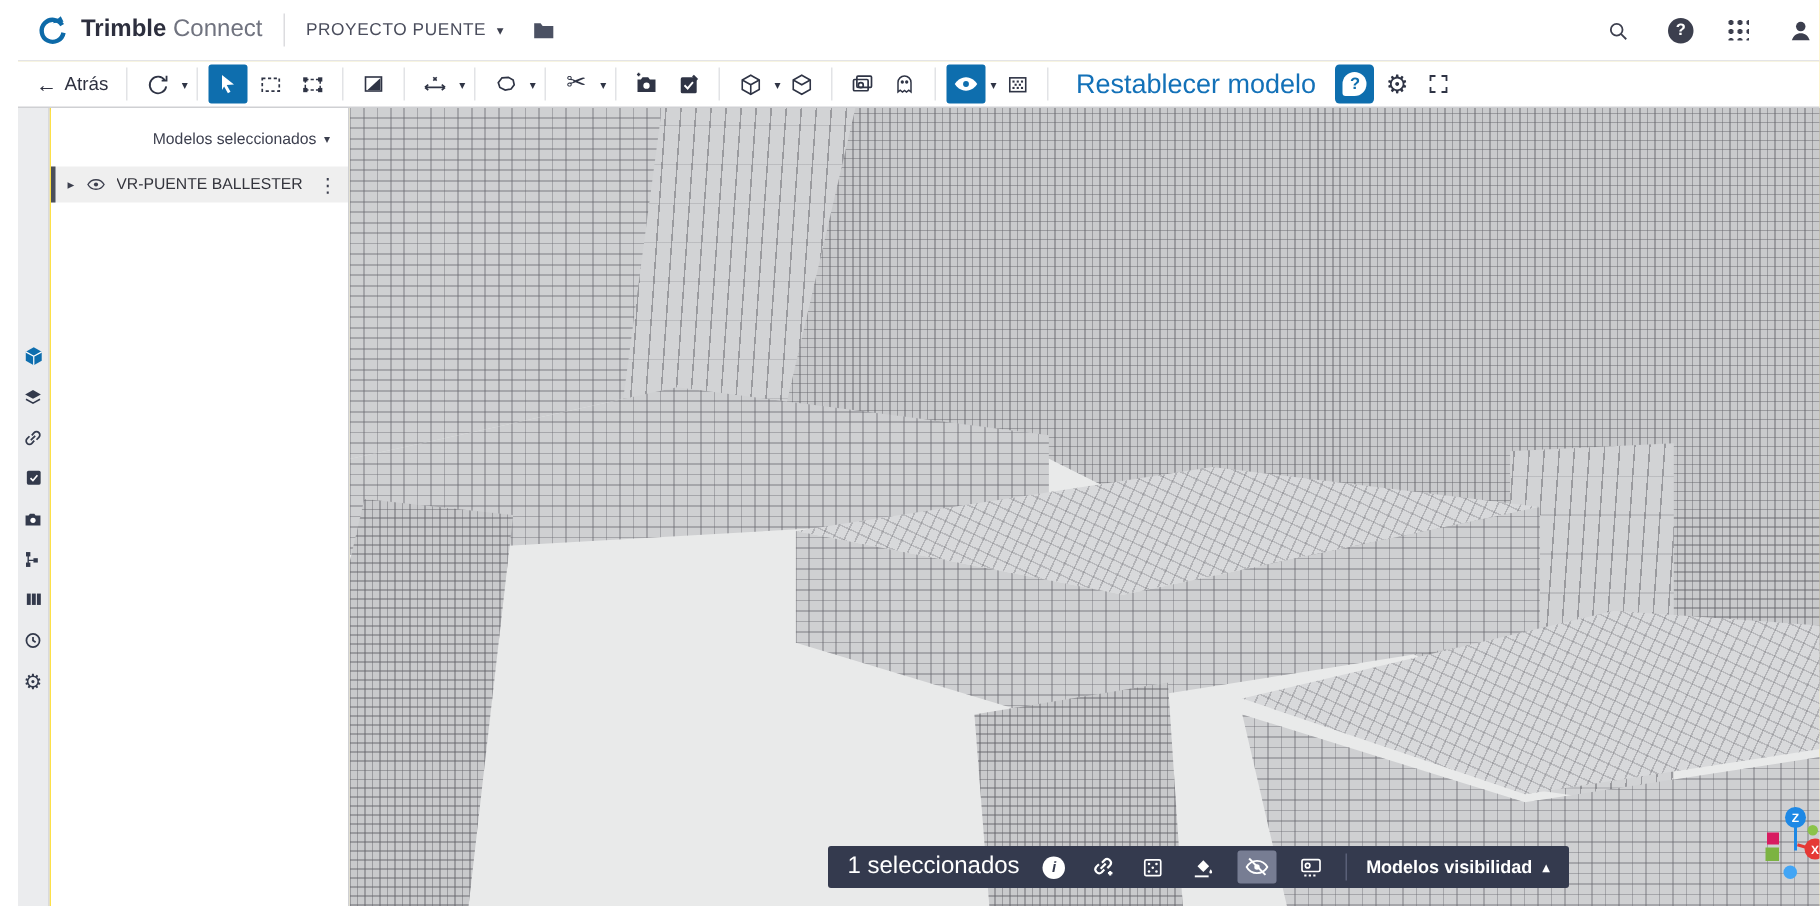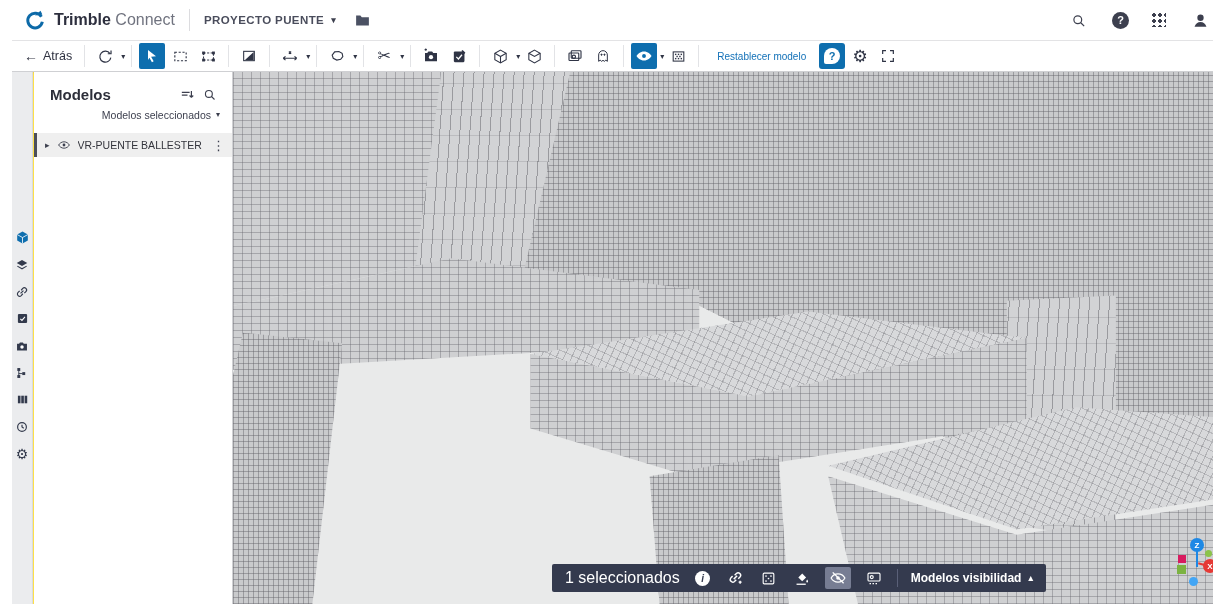--- a/index.html
+++ b/index.html
@@ -8,21 +8,21 @@
        -webkit-font-smoothing:antialiased;}
   
   .topbar{position:absolute;left:0;top:0;width:100%;height:40px;background:#fff;
           border-bottom:1px solid #e4e4e6;display:flex;align-items:center;}
   .logo{margin-left:12px;display:flex;align-items:center;}
   .brand{margin-left:8px;font-size:16px;}
   .brand b{color:#2d2f3e;font-weight:700;}
   .brand span{color:#70737f;font-weight:400;}
   .vdiv{width:1px;height:22px;background:#dcdcdf;margin:0 14px;}
   .project{display:flex;align-items:center;gap:7px;font-size:11.5px;letter-spacing:.4px;
-           color:#4a4d5c;cursor:pointer;font-weight:bold;}
+           color:#4a4d5c;cursor:pointer;}
   .caret{font-size:9px;color:#3c3f4e;line-height:1;}
   .folder{margin-left:18px;display:flex;cursor:pointer;}
   .topbar-right{position:absolute;right:14px;top:0;height:40px;display:flex;align-items:center;gap:23px;}
   .circle-help{width:17px;height:17px;border-radius:50%;background:#3c3f4e;color:#fff;
                font-size:11px;font-weight:700;display:flex;align-items:center;justify-content:center;}
   .appgrid{width:14px;height:14px;
            background-image:radial-gradient(circle,#3c3f4e 1.7px,transparent 1.9px);
            background-size:6px 6px;background-position:-1px -1px;}
   
   .toolbar{position:absolute;left:0;top:41px;width:100%;height:31px;background:#fff;
@@ -31,21 +31,21 @@
   .tbtn{min-width:26px;height:26px;display:flex;align-items:center;justify-content:center;
         border-radius:2px;cursor:pointer;margin:0 1px;}
   .tbtn.active{background:#0e6eae;}
   .tbtn svg{display:block;}
   .tdiv{width:1px;height:22px;background:#e2e3e6;margin:0 6px;}
   .back{display:flex;align-items:center;gap:5px;font-size:12.5px;color:#2e3140;
         padding:0 6px;cursor:pointer;}
   .back .arr{font-size:14px;line-height:1;}
   .smallcaret{font-size:8px;color:#2f3445;margin-left:2px;cursor:pointer;}
   .glyphicon{font-size:16px;color:#2f3445;line-height:1;}
-  .resetlink{font-size:10px;color:#1371b8;margin:0 12px;cursor:pointer;white-space:nowrap;}
+  .resetlink{font-size:18px;color:#1371b8;margin:0 12px;cursor:pointer;white-space:nowrap;}
   .helpbtn{background:#0e6eae;border-radius:3px;}
   .qbubble{width:16px;height:16px;border-radius:50% 50% 50% 2px;background:#fff;color:#0e6eae;
            font-size:11px;font-weight:700;display:flex;align-items:center;justify-content:center;}
   
   .rail{position:absolute;left:0;top:72px;width:21px;height:532px;background:#ebecee;
         border-right:1px solid #d9dadd;display:flex;flex-direction:column;align-items:center;
         padding-top:158px;box-sizing:border-box;gap:12px;}
   .rail .ric{width:15px;height:15px;display:flex;align-items:center;justify-content:center;cursor:pointer;}
   .rail .glyphicon{font-size:14px;}
   
@@ -370,34 +370,20 @@
           <path d="M12 8v4l3 2"></path>
         </svg>
     </div>
     <div class="ric">
       <span class="glyphicon" style="color:#333a4c">⚙</span>
     </div>
   </div>
 
   <div class="panel">
     <div class="panel-head">
-      <div class="phrow">
-        <div class="ptitle">Modelos</div>
-        <div class="picon">
-          <svg width="17" height="17" viewBox="0 0 24 24" stroke="#3c3f4e" stroke-width="1.7" fill="none">
-              <path d="M4 9h11M4 13h8M17.5 7v9m0 0l-2.6-2.6m2.6 2.6l2.6-2.6"></path>
-            </svg>
-        </div>
-        <div class="picon">
-          <svg width="15" height="15" viewBox="0 0 24 24" fill="none" stroke="#3c3f4e" stroke-width="1.8">
-              <circle cx="11" cy="11" r="5.5"></circle>
-              <path d="M15.2 15.2L20 20"></path>
-            </svg>
-        </div>
-      </div>
       <div class="psub">
         <span>Modelos seleccionados</span>
         <span class="caret">▾</span>
       </div>
     </div>
     <div class="mrow">
       <span class="exp">▸</span>
       <svg width="14" height="14" viewBox="0 0 24 24">
           <path d="M12 6.5c-4.5 0-7.8 3-9.2 5.5 1.4 2.5 4.7 5.5 9.2 5.5s7.8-3 9.2-5.5C19.8 9.5 16.5 6.5 12 6.5z" fill="none" stroke="#3c3f4e" stroke-width="1.6"></path>
           <circle cx="12" cy="12" r="2.4" fill="#3c3f4e"></circle>

